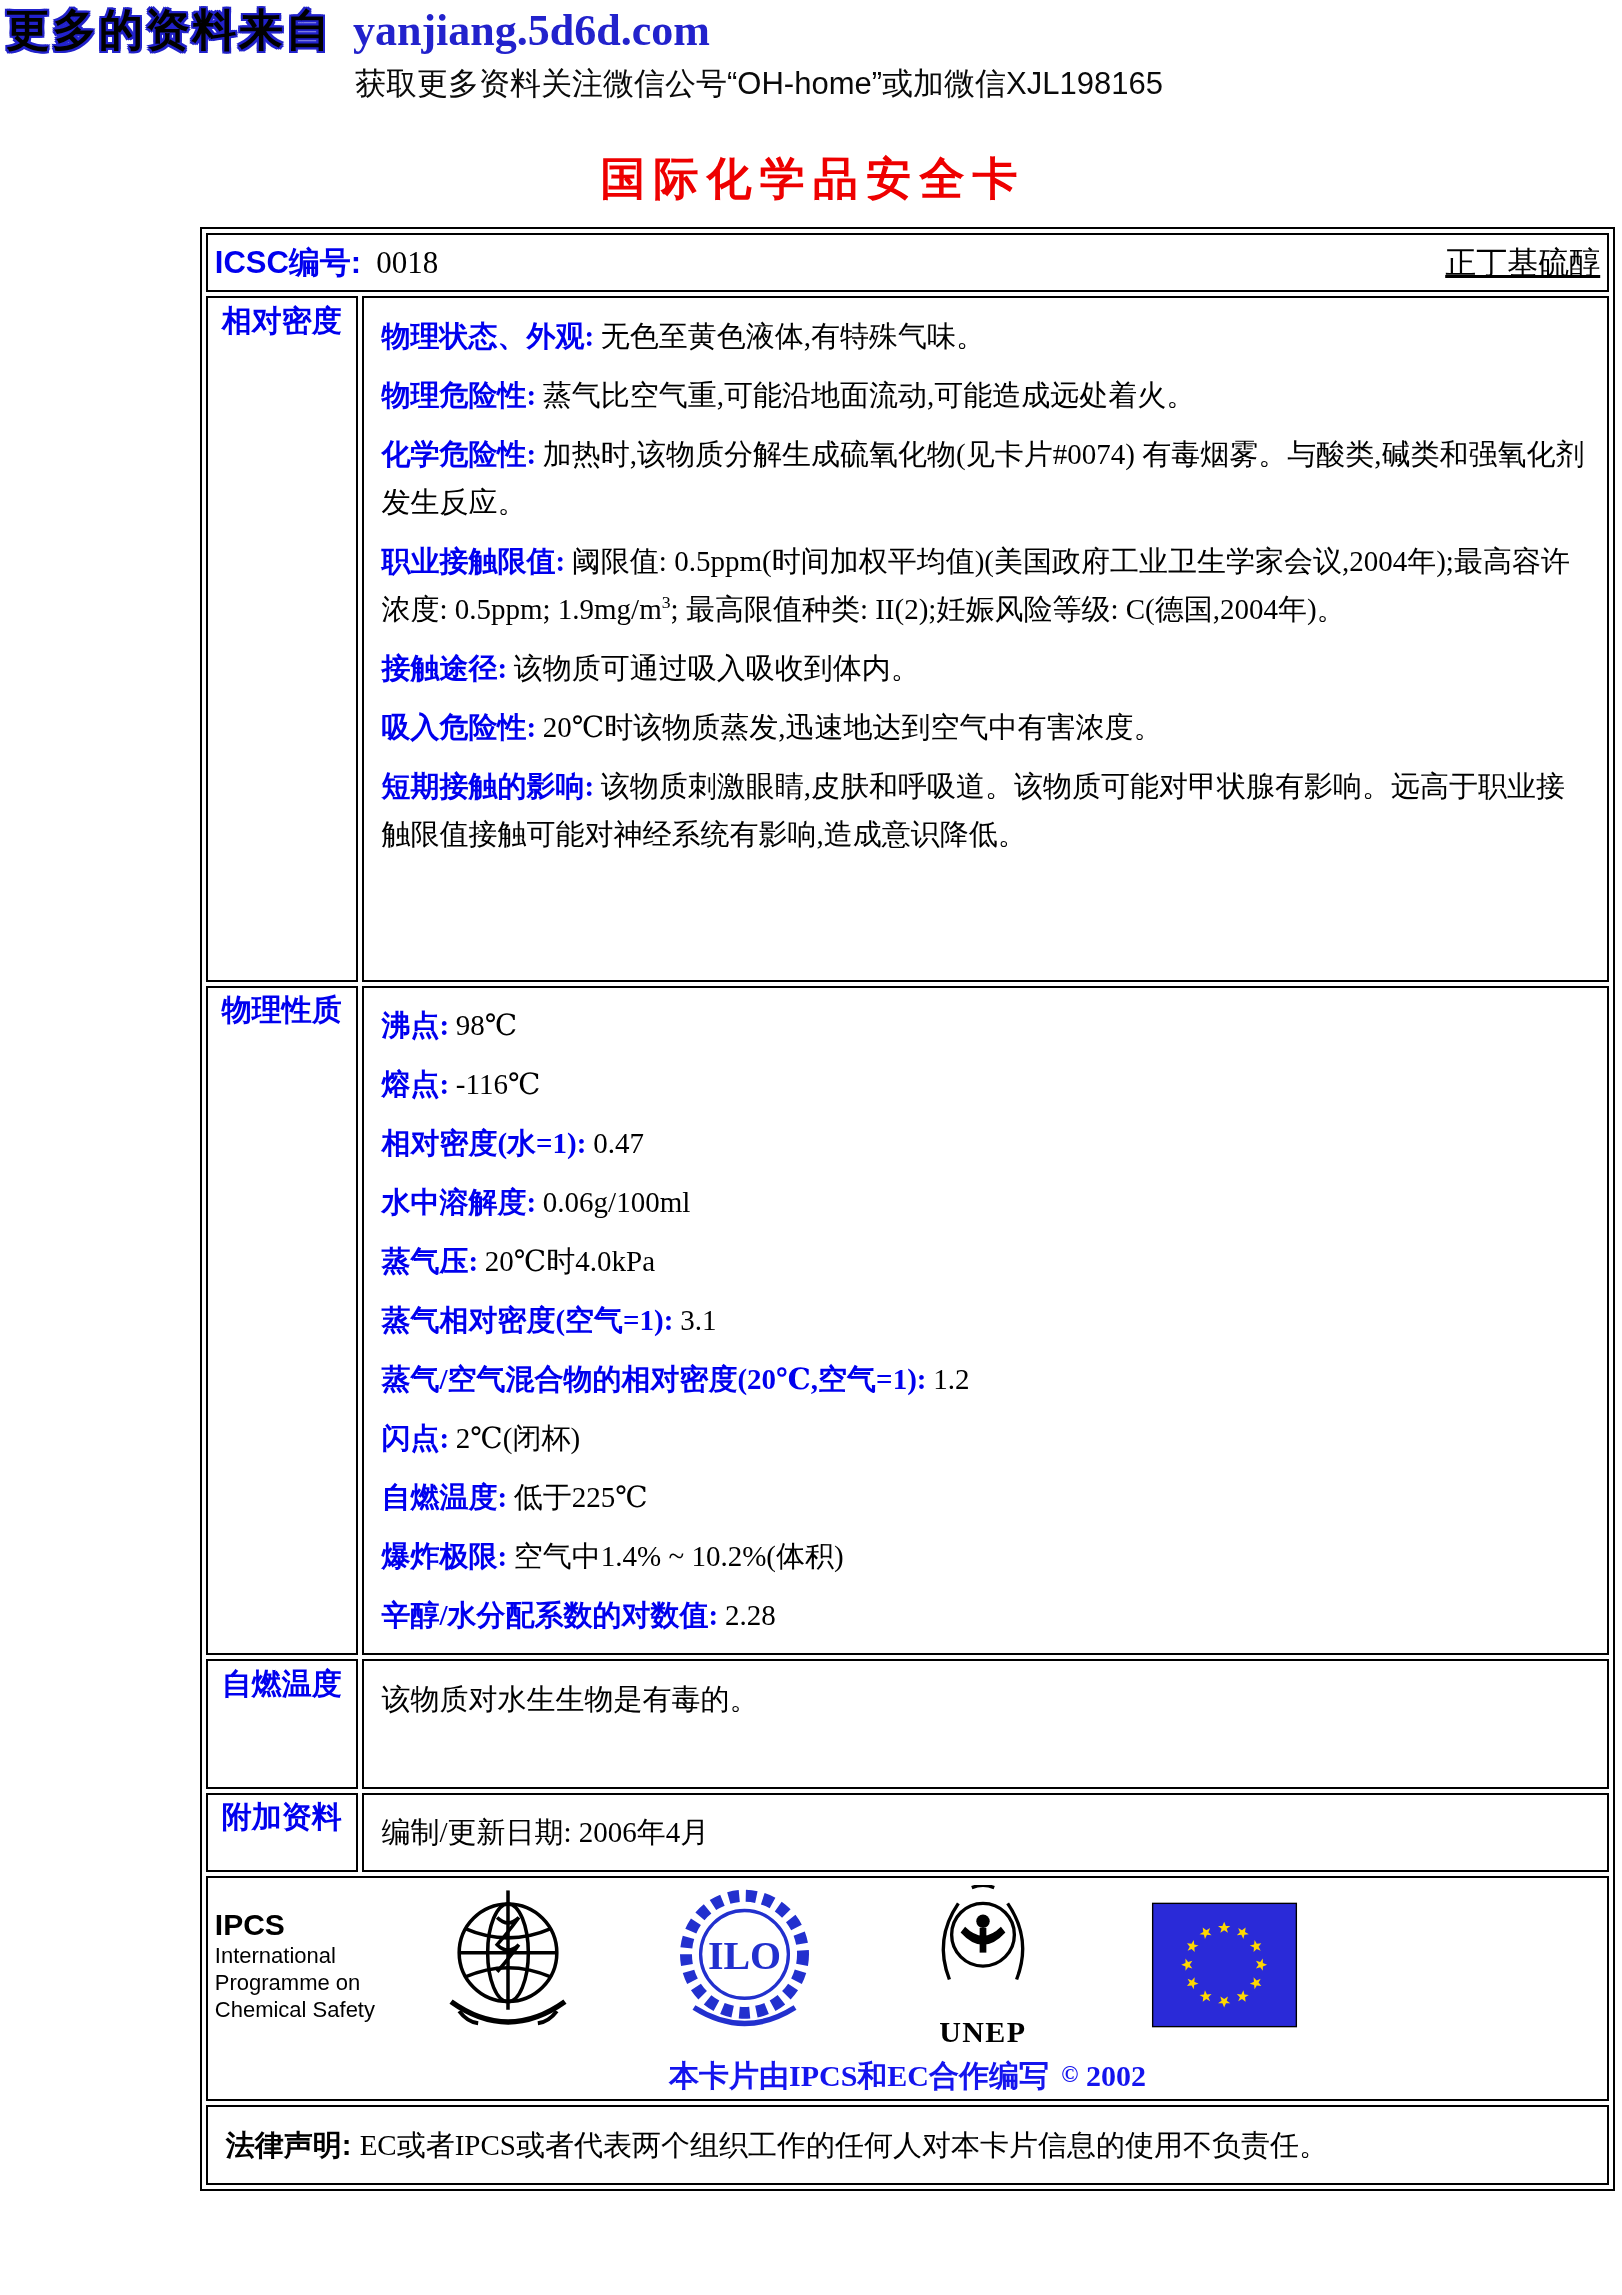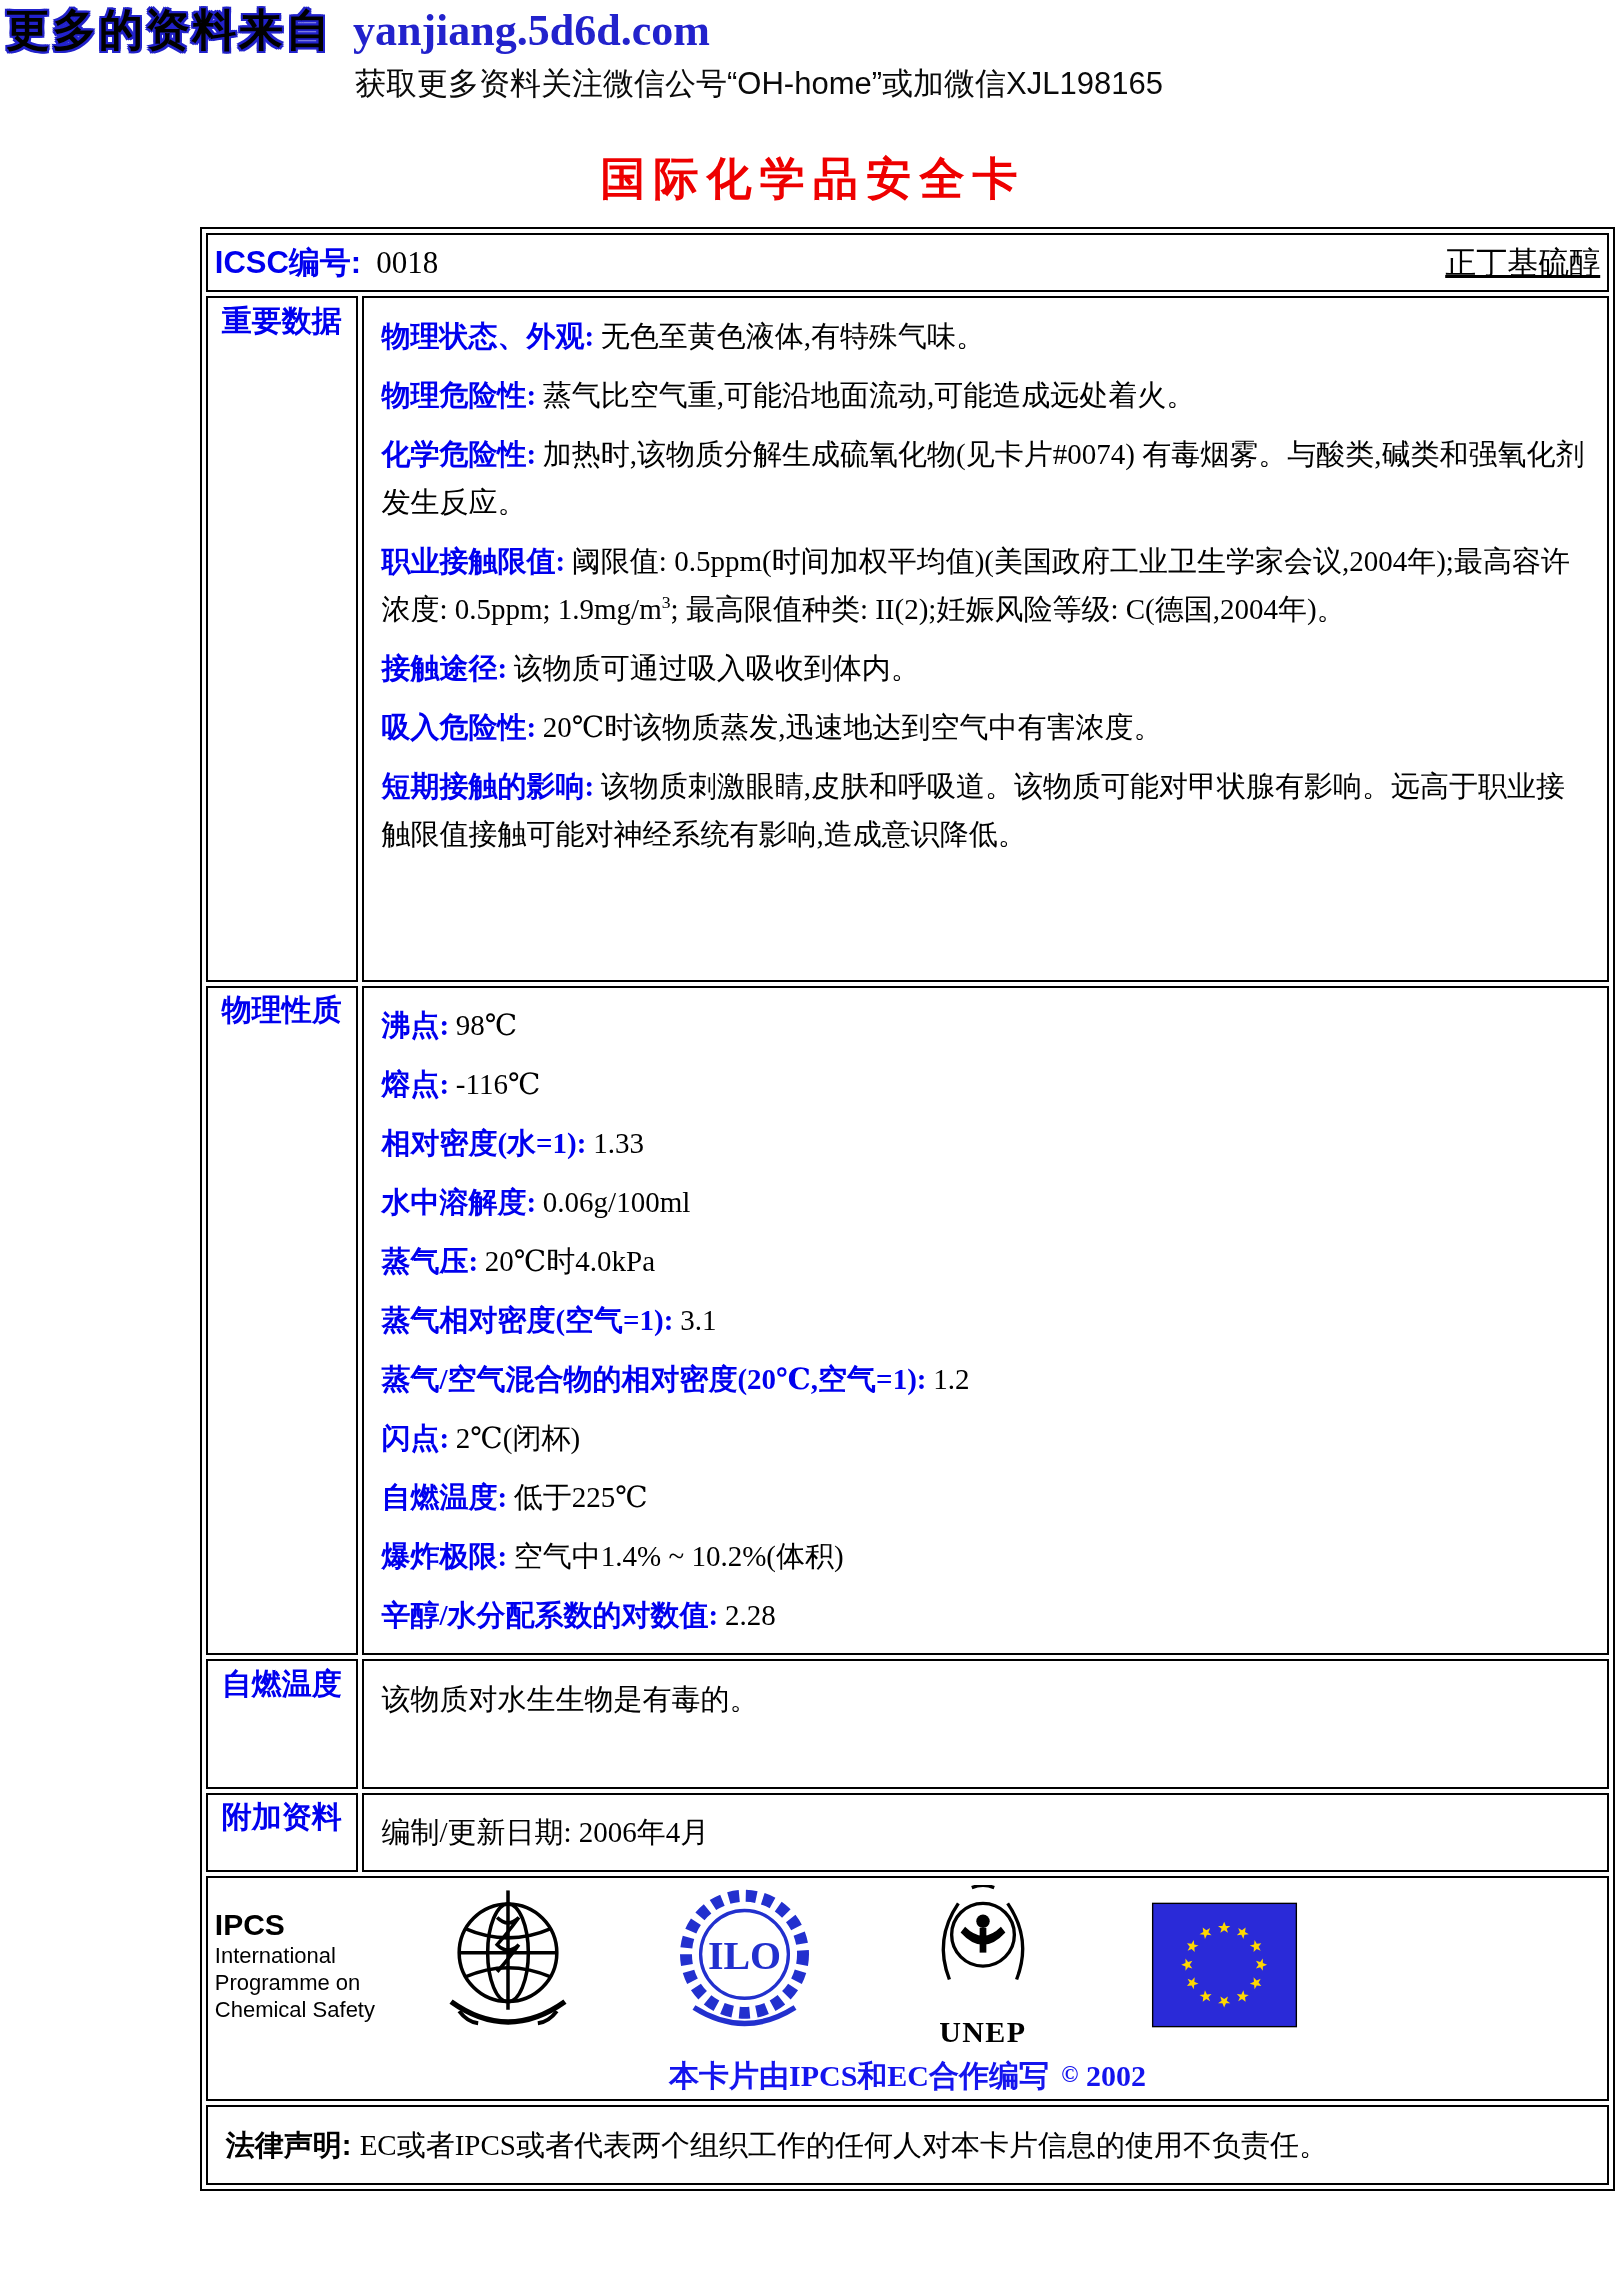--- a/index.html
+++ b/index.html
@@ -86,21 +86,21 @@
           <span class="icsc-left">
             <span class="icsc-label">ICSC编号:</span>
             <span class="icsc-num">0018</span>
           </span>
           <span class="chem-name">正丁基硫醇</span>
         </div>
       </td>
     </tr>
 
     <tr>
-      <td class="lblcell">重要数据</td>
+      <td class="lblcell">相对密度</td>
       <td>
         <div class="inner-r2">
           <p class="para">
             <span class="lbl">物理状态、外观:</span><span>无色至黄色液体,有特殊气味。</span>
           </p>
           <p class="para">
             <span class="lbl">物理危险性:</span><span>蒸气比空气重,可能沿地面流动,可能造成远处着火。</span>
           </p>
           <p class="para">
             <span class="lbl">化学危险性:</span><span>加热时,该物质分解生成硫氧化物(见卡片#0074) 有毒烟雾。与酸类,碱类和强氧化剂发生反应。</span>
@@ -120,21 +120,21 @@
         </div>
       </td>
     </tr>
 
     <tr>
       <td class="lblcell">物理性质</td>
       <td>
         <div class="inner-r3">
           <p class="para"><span class="lbl">沸点:</span><span>98℃</span></p>
           <p class="para"><span class="lbl">熔点:</span><span>-116℃</span></p>
-          <p class="para"><span class="lbl">相对密度(水=1):</span><span>1.33</span></p>
+          <p class="para"><span class="lbl">相对密度(水=1):</span><span>0.47</span></p>
           <p class="para"><span class="lbl">水中溶解度:</span><span>0.06g/100ml</span></p>
           <p class="para"><span class="lbl">蒸气压:</span><span>20℃时4.0kPa</span></p>
           <p class="para"><span class="lbl">蒸气相对密度(空气=1):</span><span>3.1</span></p>
           <p class="para"><span class="lbl">蒸气/空气混合物的相对密度(20℃,空气=1):</span><span>1.2</span></p>
           <p class="para"><span class="lbl">闪点:</span><span>2℃(闭杯)</span></p>
           <p class="para"><span class="lbl">自燃温度:</span><span>低于225℃</span></p>
           <p class="para"><span class="lbl">爆炸极限:</span><span>空气中1.4% ~ 10.2%(体积)</span></p>
           <p class="para"><span class="lbl">辛醇/水分配系数的对数值:</span><span>2.28</span></p>
         </div>
       </td>

